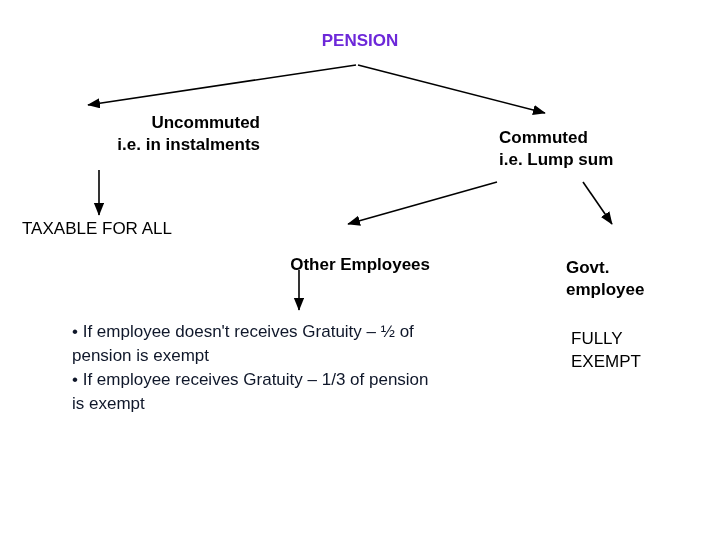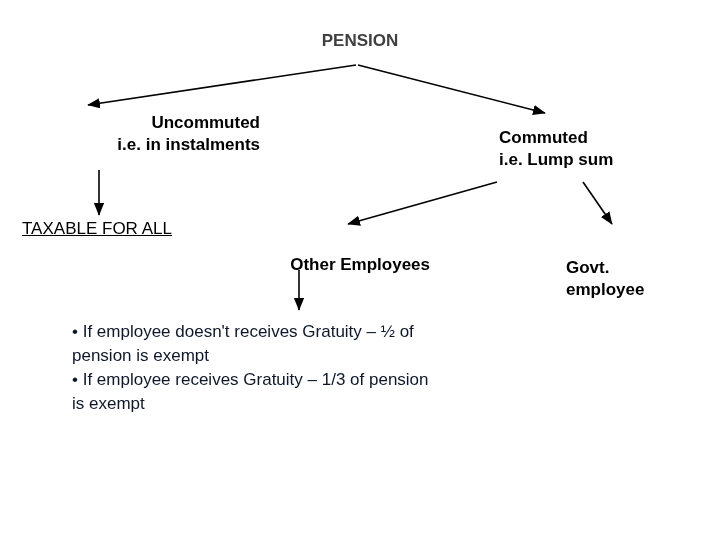--- a/index.html
+++ b/index.html
@@ -19,31 +19,30 @@
   }
   .node {
     position: absolute;
     color: #000000;
     line-height: 1.28;
     white-space: pre-line;
   }
   .title {
     font-size: 17px;
     font-weight: bold;
-    color: #404040;
+    color: #6d28d9;
     text-align: center;
   }
   .bold {
     font-weight: bold;
     font-size: 17px;
   }
   .plain {
     font-size: 17px;
     font-weight: normal;
-    text-decoration: underline;
   }
   svg.arrows {
     position: absolute;
     left: 0;
     top: 0;
     width: 720px;
     height: 540px;
     overflow: visible;
   }
   .bullets {
@@ -92,14 +91,16 @@
   <div class="node bold" style="left:190px; top:254px; width:240px; text-align:right;">Other Employees</div>
 
   <div class="node bold" style="left:566px; top:234px; width:150px; text-align:left;margin-top:23px;">Govt.
 employee</div>
 
   <div class="bullets" style="left:72px; top:320px; width:490px; text-align:left;"> • If employee doesn't receives Gratuity – ½ of
     pension is exempt
   • If employee receives Gratuity – 1/3 of pension
     is exempt</div>
 
+  <div class="node plain" style="left:571px; top:328px; width:140px; text-align:left; line-height:1.34;">FULLY
+EXEMPT</div>
 
 </div>
 
 </body></html>

